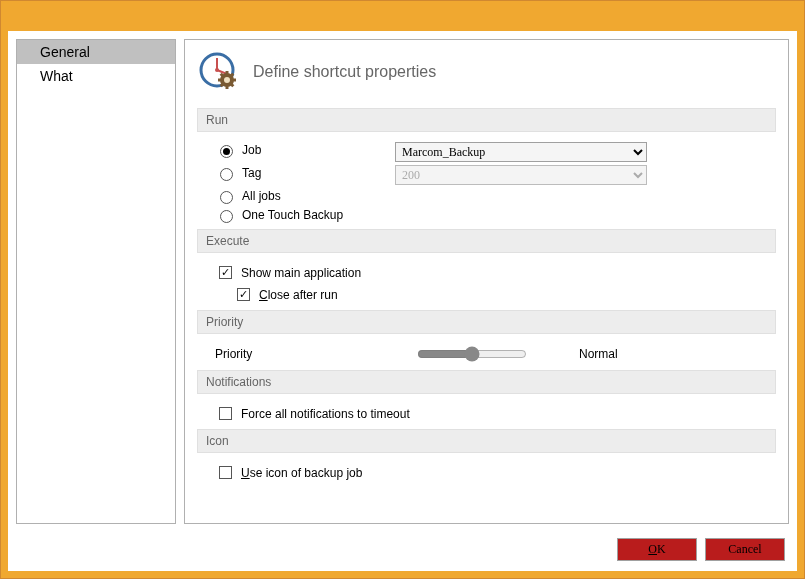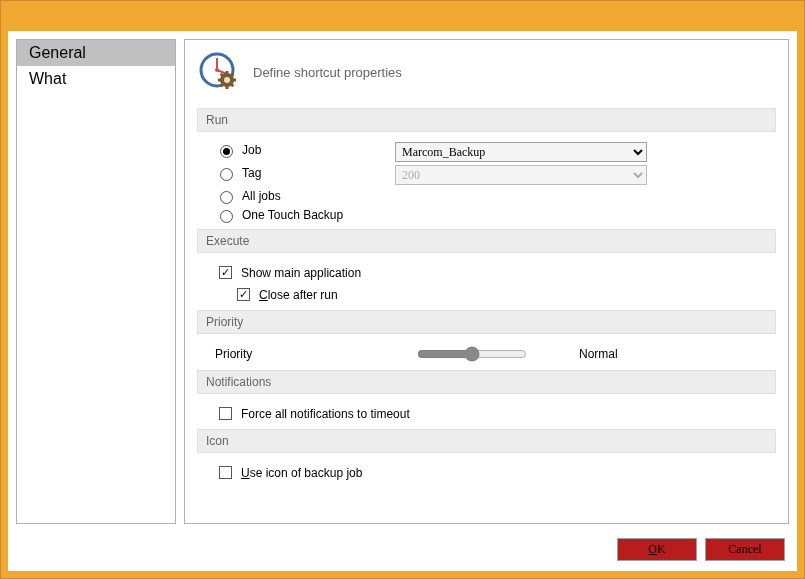--- a/index.html
+++ b/index.html
@@ -76,22 +76,22 @@
     padding: 8px;
     gap: 8px;
     min-height: 0;
   }
   .sidebar {
     width: 160px;
     border: 1px solid #b0b0b0;
     background: #fff;
   }
   .side-item {
-    padding: 4px 12px;
-    font-size: 16px;
+    padding: 4px 23px;
+    font-size: 14px;
     color: #000;
   }
   .side-item.selected {
     background: #c0c0c0;
   }
   .content {
     flex: 1;
     border: 1px solid #b0b0b0;
     background: #fff;
     padding: 10px 12px;
@@ -102,21 +102,21 @@
     align-items: center;
     gap: 12px;
     margin-bottom: 14px;
   }
   .header .gear {
     width: 44px; height: 44px;
     position: relative;
   }
   .header .desc {
     color: #666;
-    font-size: 13px;
+    font-size: 16px;
   }
   .section-title {
     background: #ededed;
     border: 1px solid #e0e0e0;
     color: #666;
     font-weight: 400;
     font-size: 12px;
     padding: 4px 8px;
     margin: 6px 0 10px 0;
   }

